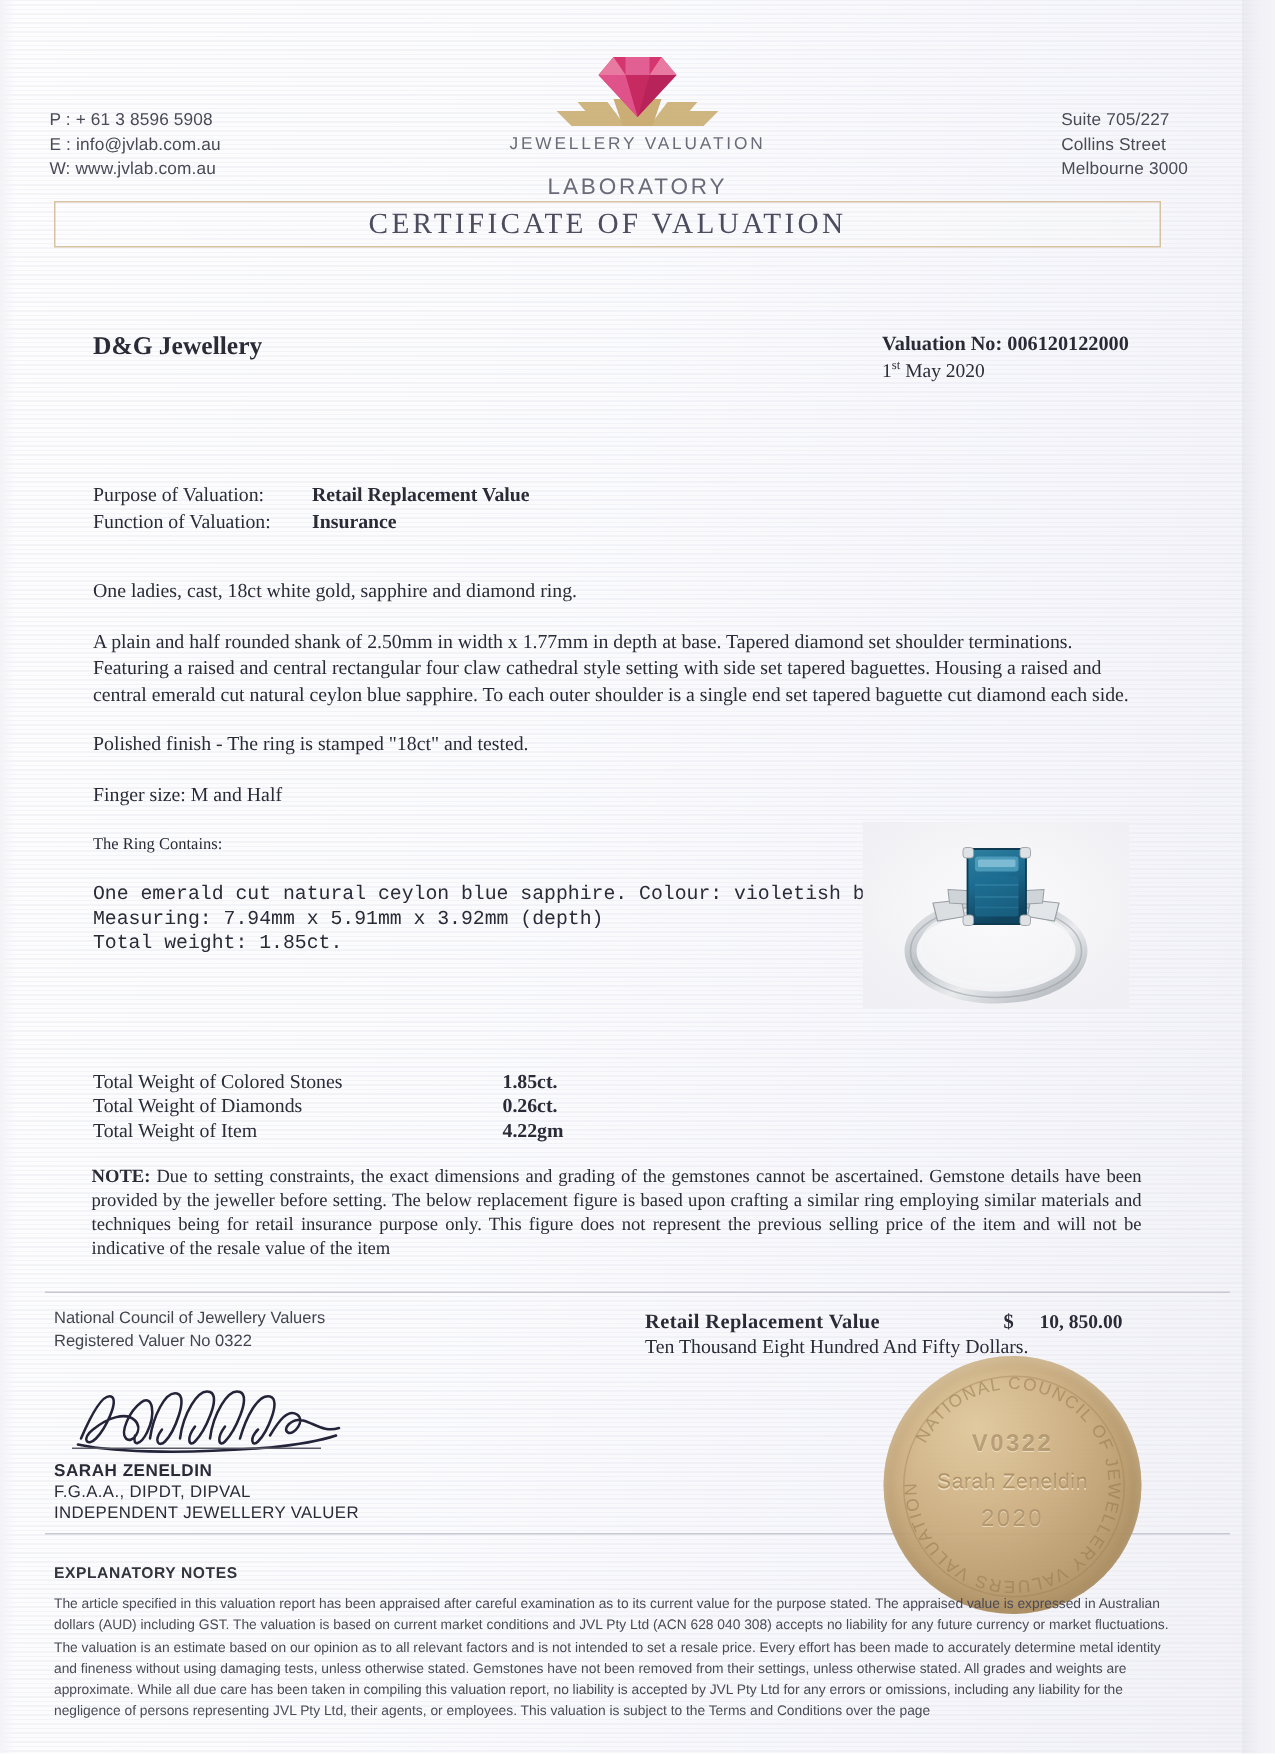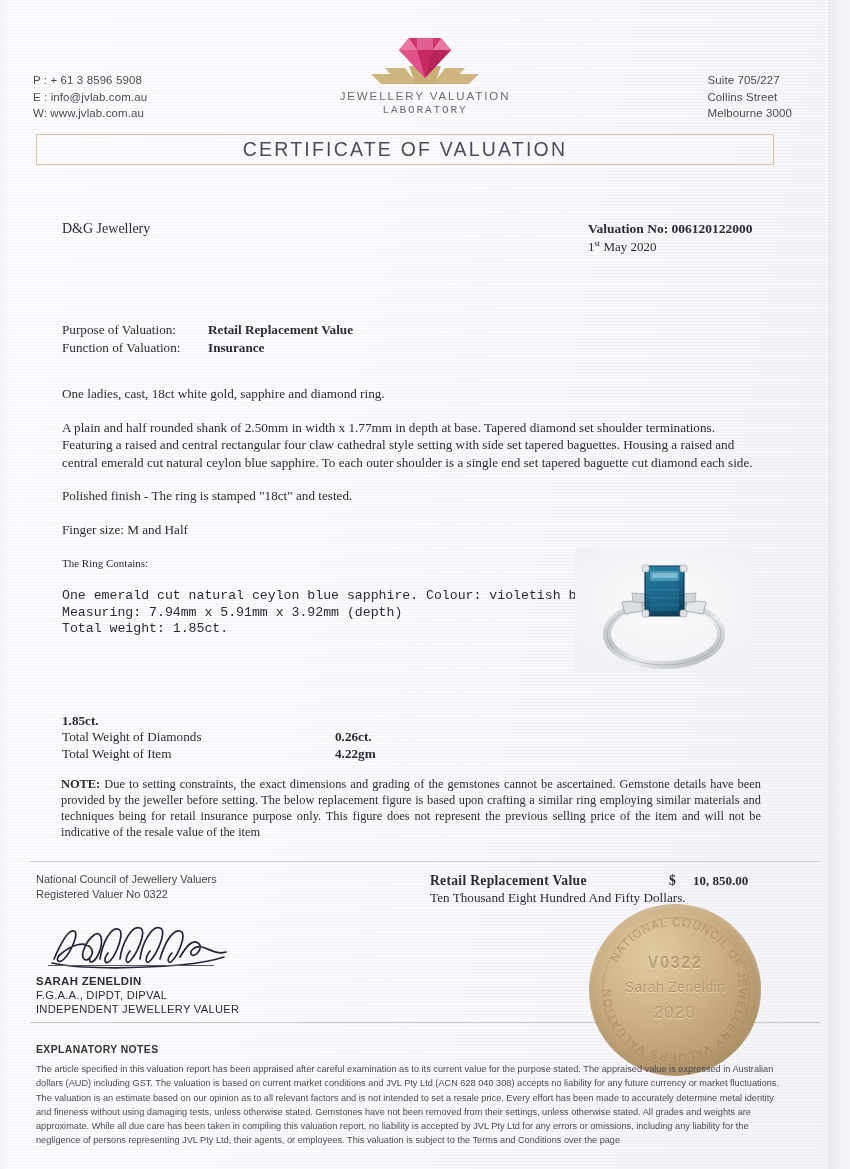--- a/index.html
+++ b/index.html
@@ -69,50 +69,50 @@
   .logo-mark svg { display: block; }
   .logo-text1 {
     margin-top: 2px;
     font-family: "Liberation Sans", sans-serif;
     font-size: 11.5px;
     letter-spacing: 1.9px;
     color: #6a6a78;
     font-weight: 500;
   }
   .logo-text2 {
-    margin-top: 2px;
-    font-family: Liberation Mono, monospace;
-    font-size: 11px;
+    margin-top: 14px;
+    font-family: Liberation Sans, sans-serif;
+    font-size: 15px;
     letter-spacing: 1.9px;
     color: #6a6a78;
     font-weight: 500;
   }
 
   
   .title-box {
     position: absolute;
     left: 36px; top: 134px;
     width: 736px; height: 29px;
     border: 1px solid #d7c2a2;
     display: flex; align-items: center; justify-content: center;
     background: rgba(255,255,255,0.15);
   }
   .title-box .t {
-    font-family: Liberation Sans, sans-serif;
+    font-family: Liberation Serif, serif;
     font-size: 19.5px;
     letter-spacing: 2.2px;
     color: #4c4c5e;
   }
 
   
   .client {
     position: absolute;
     left: 62px; top: 221px;
-    font-size: 14px;
-    font-weight: normal;
+    font-size: 17px;
+    font-weight: bold;
     color: #2b2b38;
   }
   .valno {
     position: absolute;
     left: 588px; top: 221px;
     font-size: 13.5px;
     font-weight: bold;
     color: #2b2b38;
   }
   .valdate {
@@ -422,20 +422,21 @@
 
       <rect x="67" y="17" width="7" height="7" rx="2" fill="#dfe2e5" stroke="#9aa0a6" stroke-width="0.6"></rect>
       <rect x="105" y="17" width="7" height="7" rx="2" fill="#dfe2e5" stroke="#9aa0a6" stroke-width="0.6"></rect>
       <rect x="67" y="62" width="7" height="7" rx="2" fill="#dfe2e5" stroke="#9aa0a6" stroke-width="0.6"></rect>
       <rect x="105" y="62" width="7" height="7" rx="2" fill="#dfe2e5" stroke="#9aa0a6" stroke-width="0.6"></rect>
     </svg>
   </div>
 
   <div class="totals">
     <div class="totals-row">
+      <span class="totals-name">Total Weight of Colored Stones</span>
       <span class="totals-val">1.85ct.</span>
     </div>
     <div class="totals-row">
       <span class="totals-name">Total Weight of Diamonds</span>
       <span class="totals-val">0.26ct.</span>
     </div>
     <div class="totals-row">
       <span class="totals-name">Total Weight of Item</span>
       <span class="totals-val">4.22gm</span>
     </div>

